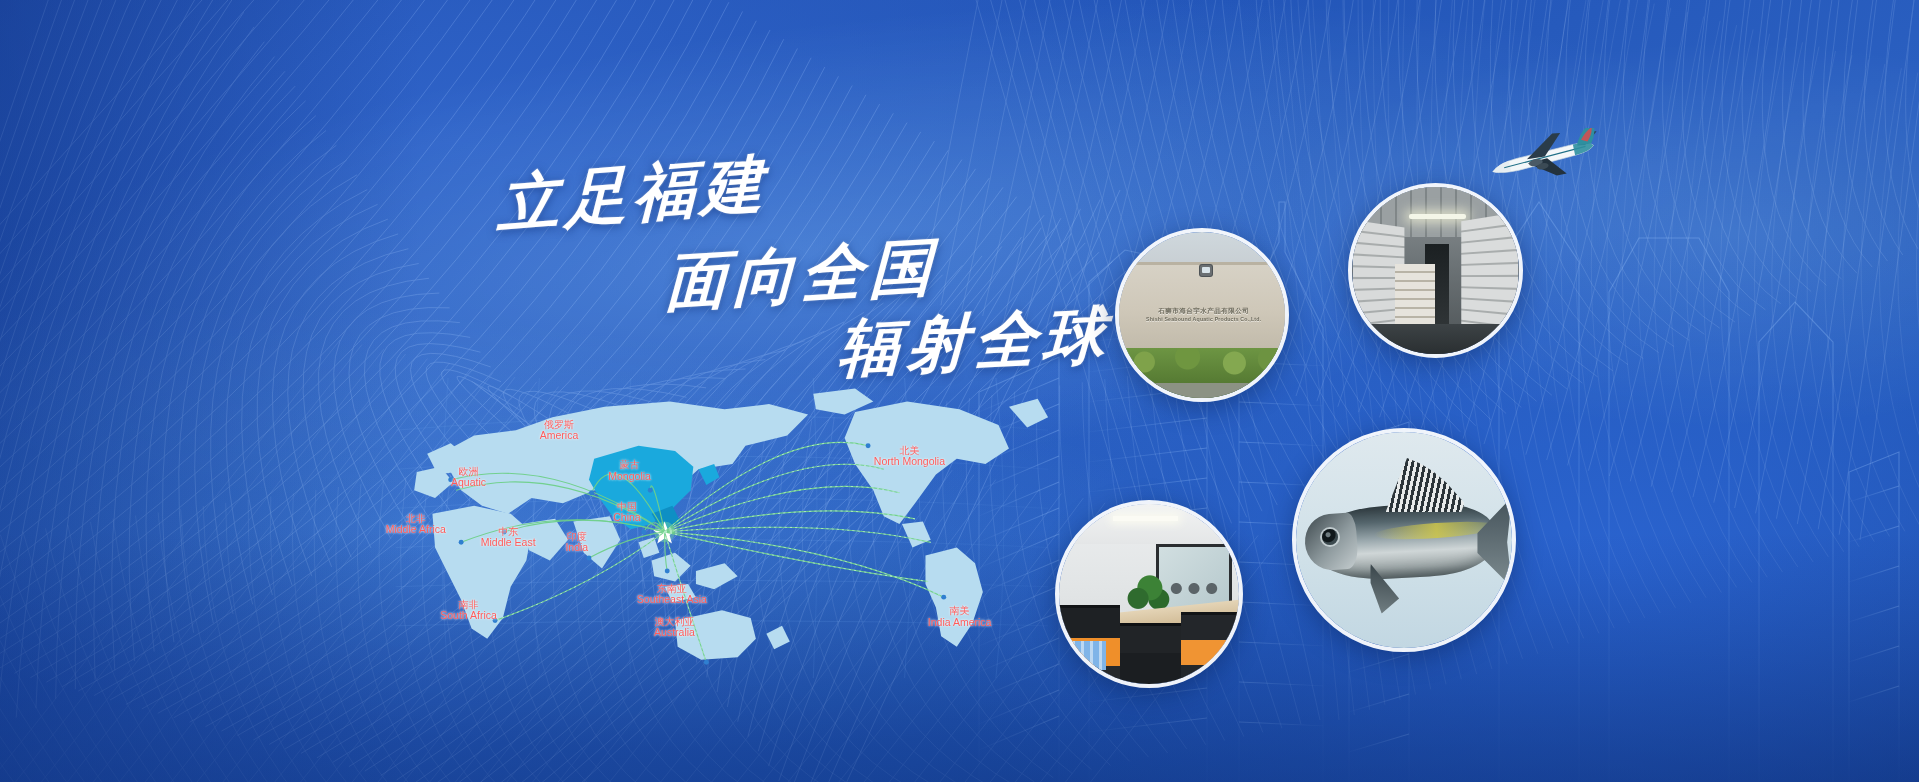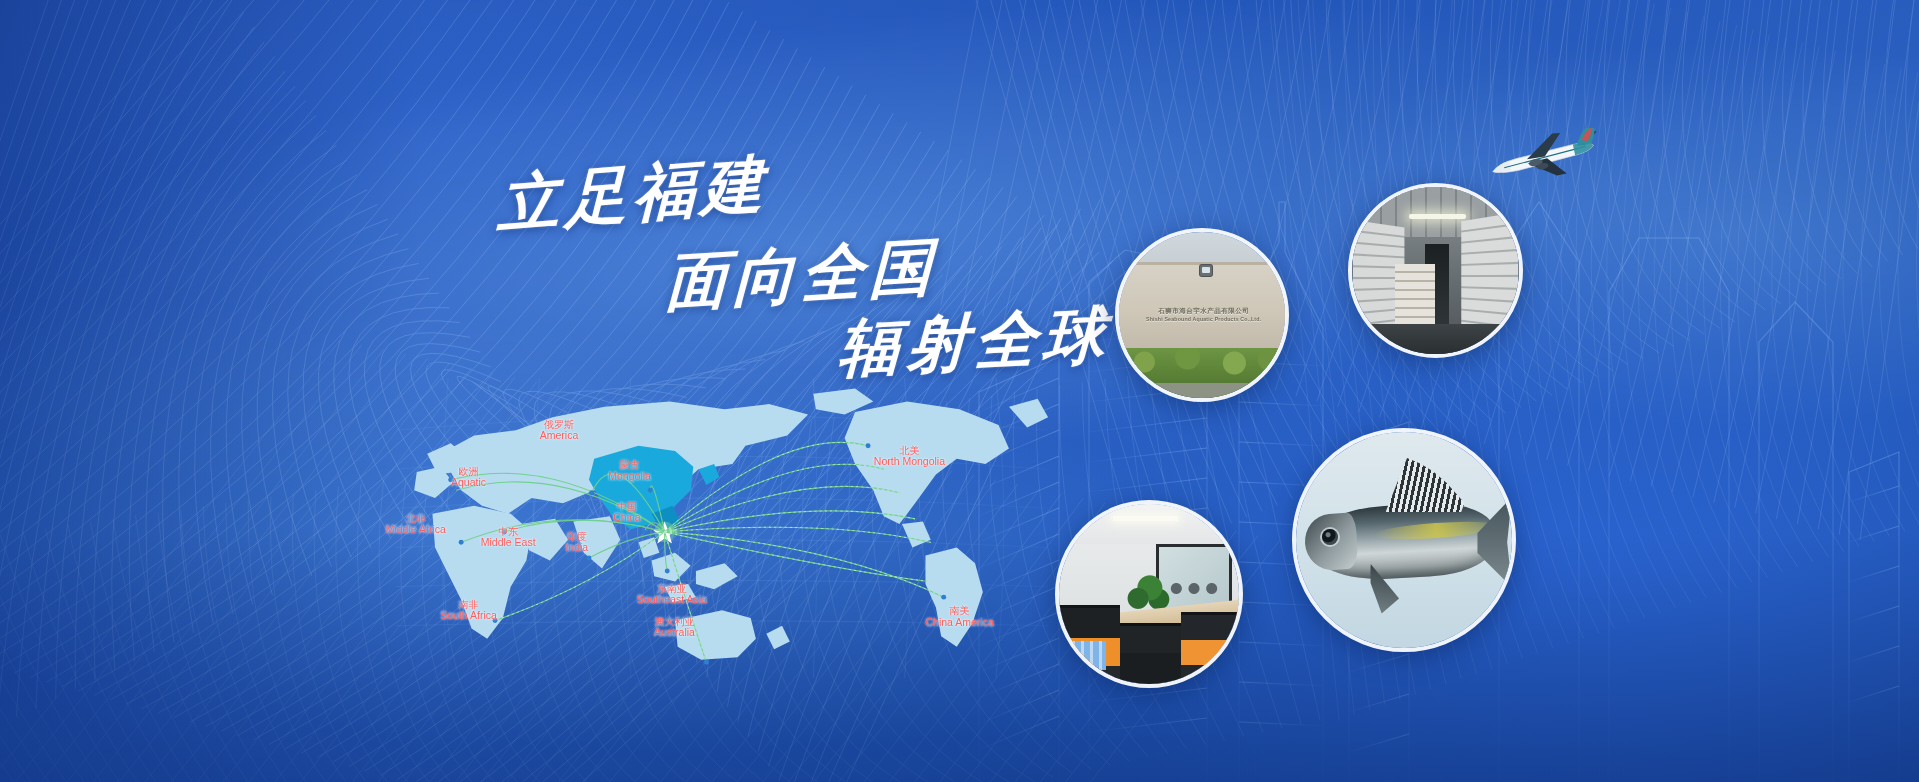--- a/index.html
+++ b/index.html
@@ -945,21 +945,21 @@
         <div class="map-label" style="left: 282.48px; top: 239px; transform: translateX(-50%);">
           <span class="cn">澳大利亚</span>
           <span class="en">Australia</span>
         </div>
         <div class="map-label" style="left: 517.44px; top: 67.8261px; transform: translateX(-50%);">
           <span class="cn">北美</span>
           <span class="en">North Mongolia</span>
         </div>
         <div class="map-label" style="left: 567.6px; top: 228.261px; transform: translateX(-50%);">
           <span class="cn">南美</span>
-          <span class="en">China America</span>
+          <span class="en">India America</span>
         </div>
       </div>
   </div>
 
   <div class="photo" id="photo-factory">
     <div class="photo-inner">
       <div class="fact-sky"></div>
       <div class="fact-wall"></div>
       <div class="fact-lamp"></div>
       <div class="fact-sign">

